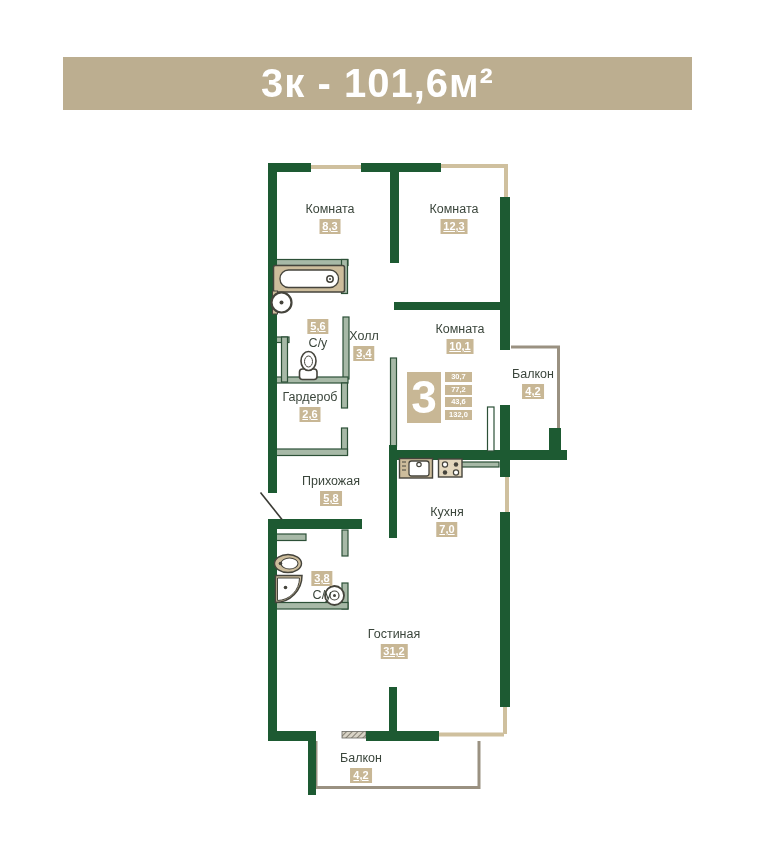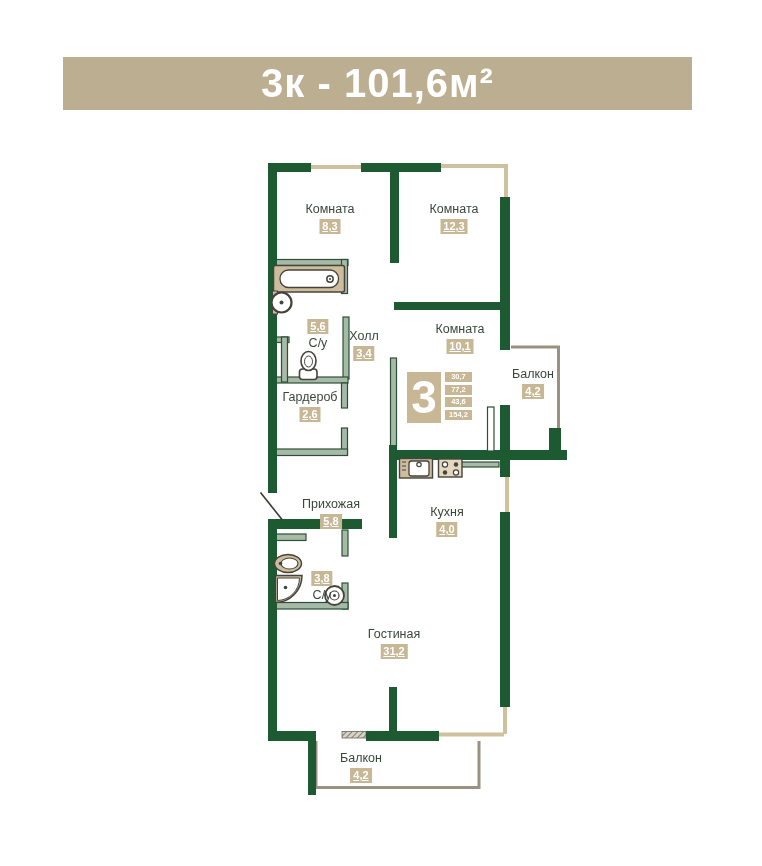--- a/index.html
+++ b/index.html
@@ -175,45 +175,45 @@
       <div class="area-badge">10,1</div>
     </div>
     <div class="room-label" style="left:296px;top:390px;">
       <div class="rname">Гардероб</div>
       <div class="area-badge">2,6</div>
     </div>
     <div class="room-label" style="left:519px;top:367px;">
       <div class="rname">Балкон</div>
       <div class="area-badge">4,2</div>
     </div>
-    <div class="room-label" style="left:317px;top:474px;margin-top:23px;">
+    <div class="room-label" style="left:317px;top:474px;">
       <div class="rname">Прихожая</div>
       <div class="area-badge">5,8</div>
     </div>
     <div class="room-label" style="left:433px;top:505px;">
       <div class="rname">Кухня</div>
-      <div class="area-badge">4,0</div>
+      <div class="area-badge">7,0</div>
     </div>
     <div class="room-label badge-first" style="left:308px;top:553px;">
       <div class="area-badge">3,8</div>
       <div class="rname">С/у</div>
     </div>
     <div class="room-label" style="left:380px;top:627px;text-align:center;">
       <div class="rname">Гостиная</div>
       <div class="area-badge">31,2</div>
     </div>
     <div class="room-label" style="left:347px;top:751px;">
       <div class="rname">Балкон</div>
       <div class="area-badge">4,2</div>
     </div>
 
     <div class="summary">
       <div class="big3">3</div>
       <div class="vals">
         <div>30,7</div>
         <div>77,2</div>
         <div>43,6</div>
-        <div>154,2</div>
+        <div>132,0</div>
       </div>
     </div>
 
   </div>
 </div>
 
 </body></html>

